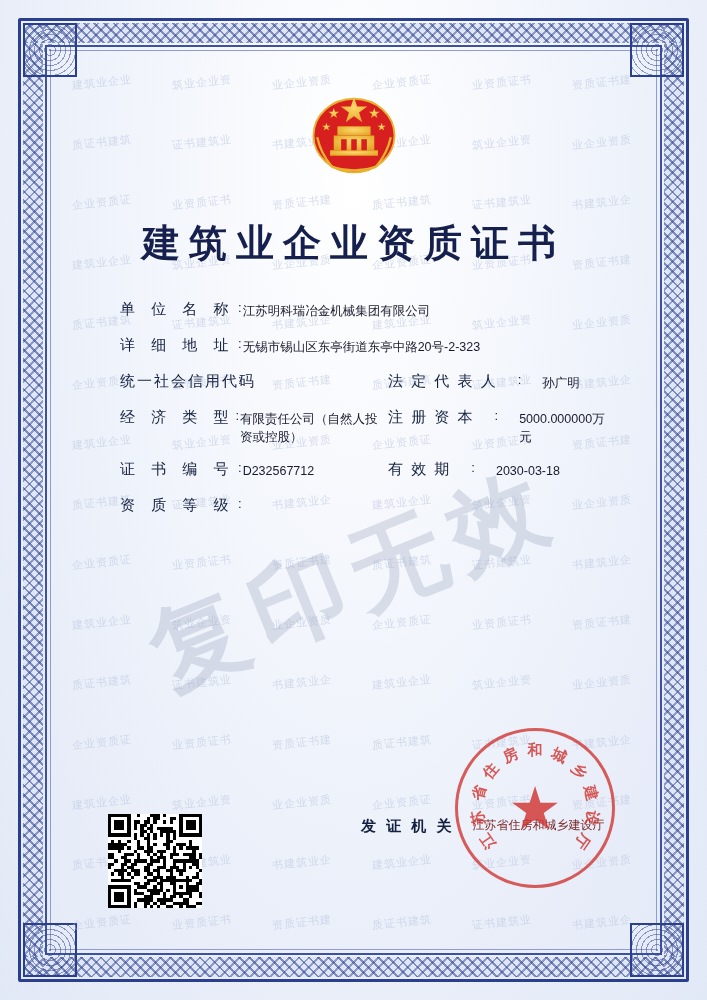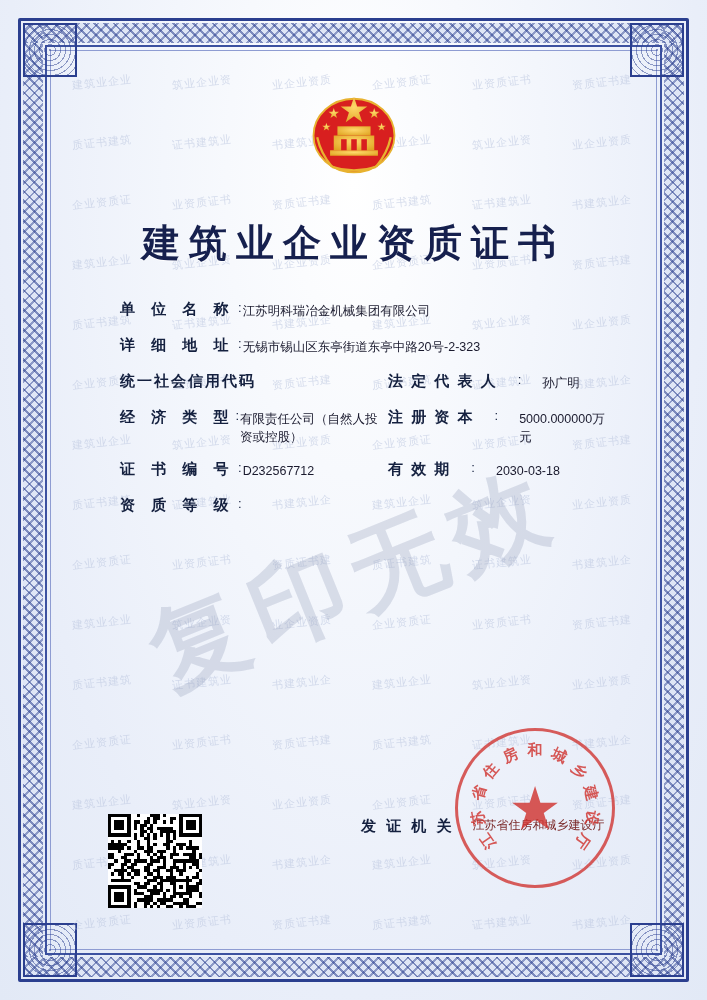--- a/index.html
+++ b/index.html
@@ -151,21 +151,21 @@
   }
   .frow {
     display: flex;
     align-items: flex-start;
     margin-bottom: 14px;
     min-height: 22px;
   }
   .flabel {
     color: #14203f;
     font-size: 15px;
-    font-weight: 700;
+    font-weight: 400;
     white-space: nowrap;
     font-family: "Liberation Sans", sans-serif;
   }
   .flabel.sp { letter-spacing: 6px; }
   .flabel.sp2 { letter-spacing: 2px; }
   .colon {
     color: #14203f;
     font-size: 13px;
     margin: 0 1px 0 0;
   }

